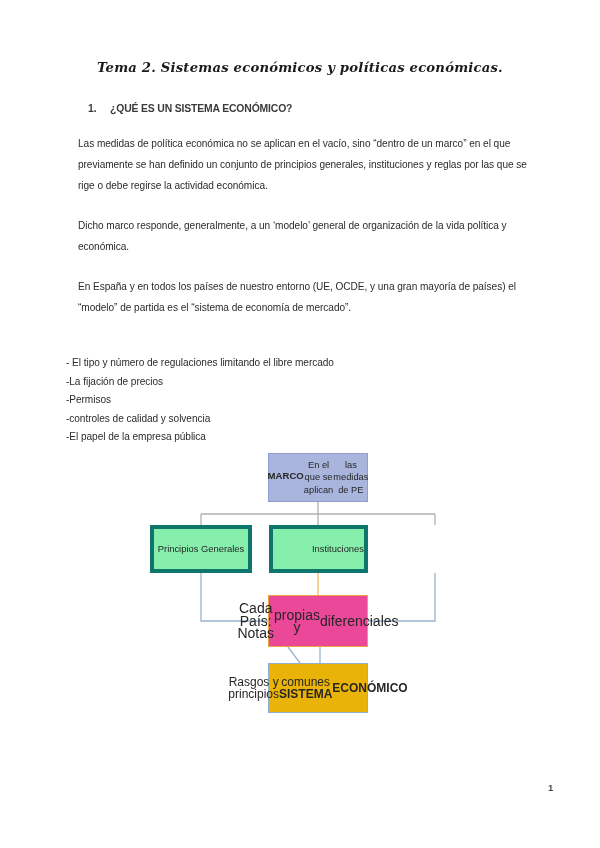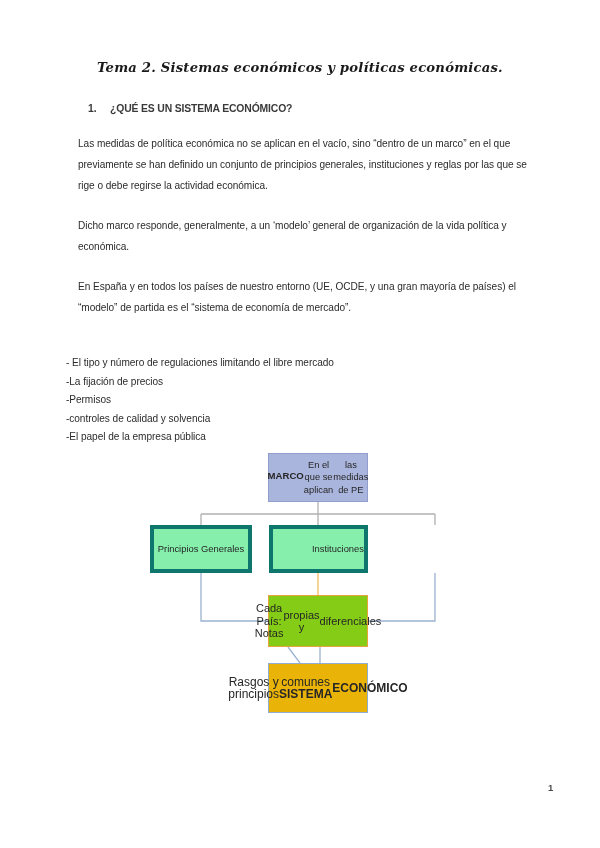--- a/index.html
+++ b/index.html
@@ -138,23 +138,23 @@
   }
   .node-gray.g1 { left: 10px;  width: 102px; }
   .node-gray.g2 { left: 129px; width: 99px; justify-content: flex-end;  }
   .node-gray.g3 { left: 245px; width: 99px;  }
 
   .node-orange {
     left: 128px;
     top: 150px;
     width: 100px;
     height: 52px;
-    background: #84cc16;
+    background: #ec4899;
     border: 1px solid #e8a33d;
-    font-size: 11px;
+    font-size: 14px;
   }
 
   .node-blue {
     left: 128px;
     top: 218px;
     width: 100px;
     height: 50px;
     background: #eab308;
     border: 1px solid #8fadd0;
     font-size: 12px;

